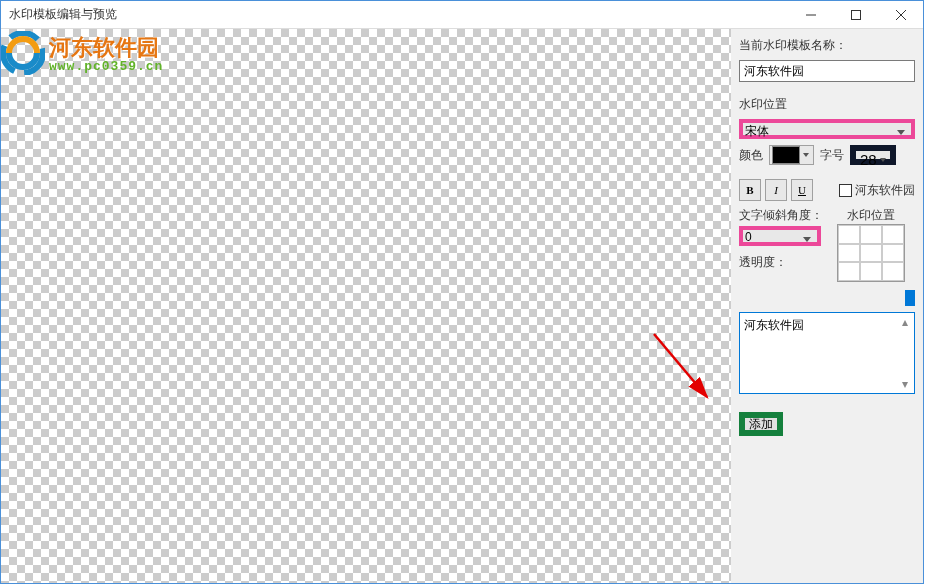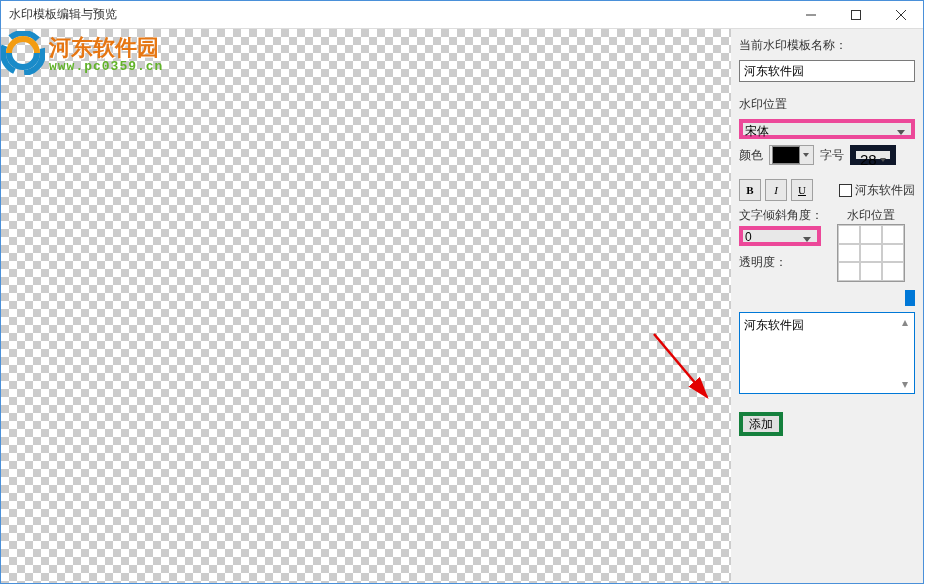--- a/index.html
+++ b/index.html
@@ -43,21 +43,21 @@
 .two-col { display: flex; }
 .col { flex: 1; }
 .angle-input { width: 82px; }
 .position-grid { width: 68px; height: 58px; border: 1px solid #999; display: grid; grid-template-columns: 1fr 1fr 1fr; grid-template-rows: 1fr 1fr 1fr; background: #fff; }
 .position-cell { border: 1px solid #ccc; cursor: pointer; }
 .slider-track { width: 100%; height: 18px; position: relative; }
 .slider-thumb { position: absolute; right: 0; top: 2px; width: 10px; height: 16px; background: #0078d7; }
 .textarea { width: 100%; height: 82px; border: 1px solid #0078d7; background: #fff; padding: 4px; font-size: 12px; resize: none; position: relative; }
 .textarea-scroll { position: absolute; right: 1px; top: 1px; bottom: 1px; width: 16px; display: flex; flex-direction: column; justify-content: space-between; }
 .scroll-arrow { width: 16px; height: 16px; display: flex; align-items: center; justify-content: center; color: #888; cursor: pointer; }
-.add-btn { width: 44px; height: 24px; border: 4px solid #15803d; background: #e1e1e1; font-size: 12px; cursor: pointer; display: flex; align-items: center; justify-content: center; }
+.add-btn { width: 44px; height: 24px; border: 6px solid #15803d; background: #e1e1e1; font-size: 12px; cursor: pointer; display: flex; align-items: center; justify-content: center; }
 .spacer-sm { height: 2px; }
 </style>
 </head>
 <body>
 
 <div class="window">
   <div class="titlebar">
     <span class="titlebar-text">水印模板编辑与预览</span>
     <div class="titlebar-controls">
       <div class="titlebar-btn">

